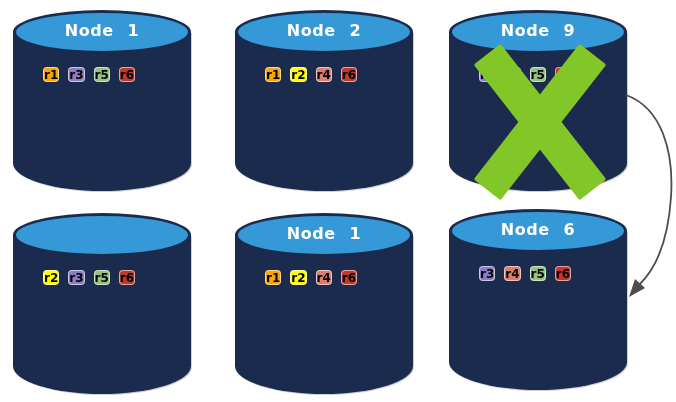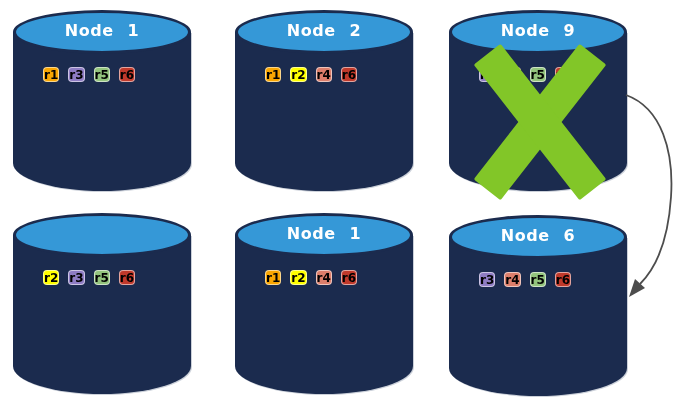--- a/index.html
+++ b/index.html
@@ -122,21 +122,21 @@
     <div class="cyl-top"></div>
     <div class="node-title">Node 1</div>
     <div class="bars">
       <div class="bar" style="background: rgb(249, 166, 2);">r1</div>
       <div class="bar" style="background: rgb(255, 255, 0);">r2</div>
       <div class="bar" style="background: rgb(220, 126, 107);">r4</div>
       <div class="bar" style="background: rgb(192, 57, 43);">r6</div>
     </div>
   </div>
 
-  <div class="node" style="left:449px;top:215px">
+  <div class="node" style="left:449px;top:209px">
     <div class="cyl-body"></div>
     <div class="cyl-top"></div>
     <div class="node-title">Node 6</div>
     <div class="bars">
       <div class="bar" style="background: rgb(142, 124, 195);">r3</div>
       <div class="bar" style="background: rgb(220, 126, 107);">r4</div>
       <div class="bar" style="background: rgb(147, 196, 125);">r5</div>
       <div class="bar" style="background: rgb(192, 57, 43);">r6</div>
     </div>
   </div>

